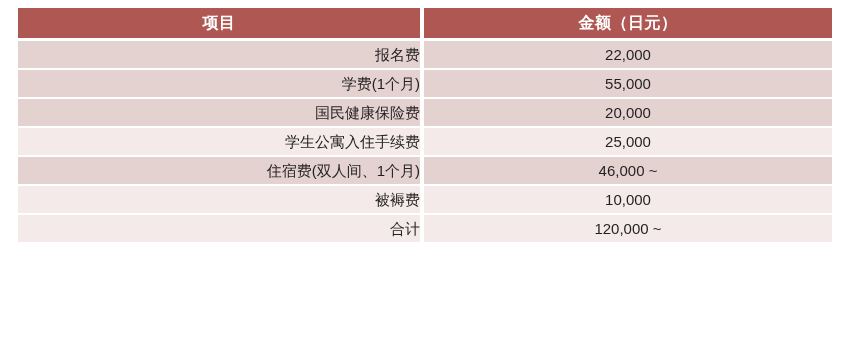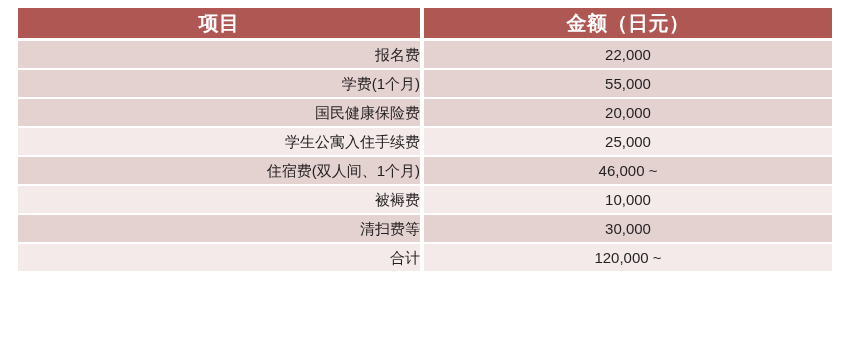--- a/index.html
+++ b/index.html
@@ -27,21 +27,21 @@
     border-collapse: separate;
     border-spacing: 0;
     table-layout: fixed;
   }
   .fee-table col.col-item { width: 406px; }
   .fee-table col.col-amount { width: 408px; }
 
   .fee-table thead th {
     background: #ae5753;
     color: #ffffff;
-    font-size: 20px;
+    font-size: 16px;
     font-weight: bold;
     height: 30px;
     line-height: 30px;
     padding: 0;
     text-align: center;
     letter-spacing: 0.5px;
     border-bottom: 3px solid #ffffff;
   }
   .fee-table thead th.th-item {
     border-right: 4px solid #ffffff;
@@ -100,23 +100,19 @@
           <td class="cell-amount">25,000</td>
         </tr>
         <tr class="row-odd">
           <td class="cell-item">住宿费(双人间、1个月)</td>
           <td class="cell-amount">46,000 ~</td>
         </tr>
         <tr class="row-even">
           <td class="cell-item">被褥费</td>
           <td class="cell-amount">10,000</td>
         </tr>
-        <tr class="row-odd">
-          <td class="cell-item">清扫费等</td>
-          <td class="cell-amount">30,000</td>
-        </tr>
         <tr class="row-even">
           <td class="cell-item">合计</td>
           <td class="cell-amount">120,000 ~</td>
         </tr>
       </tbody>
   </table>
 </div>
 
 </body></html>

